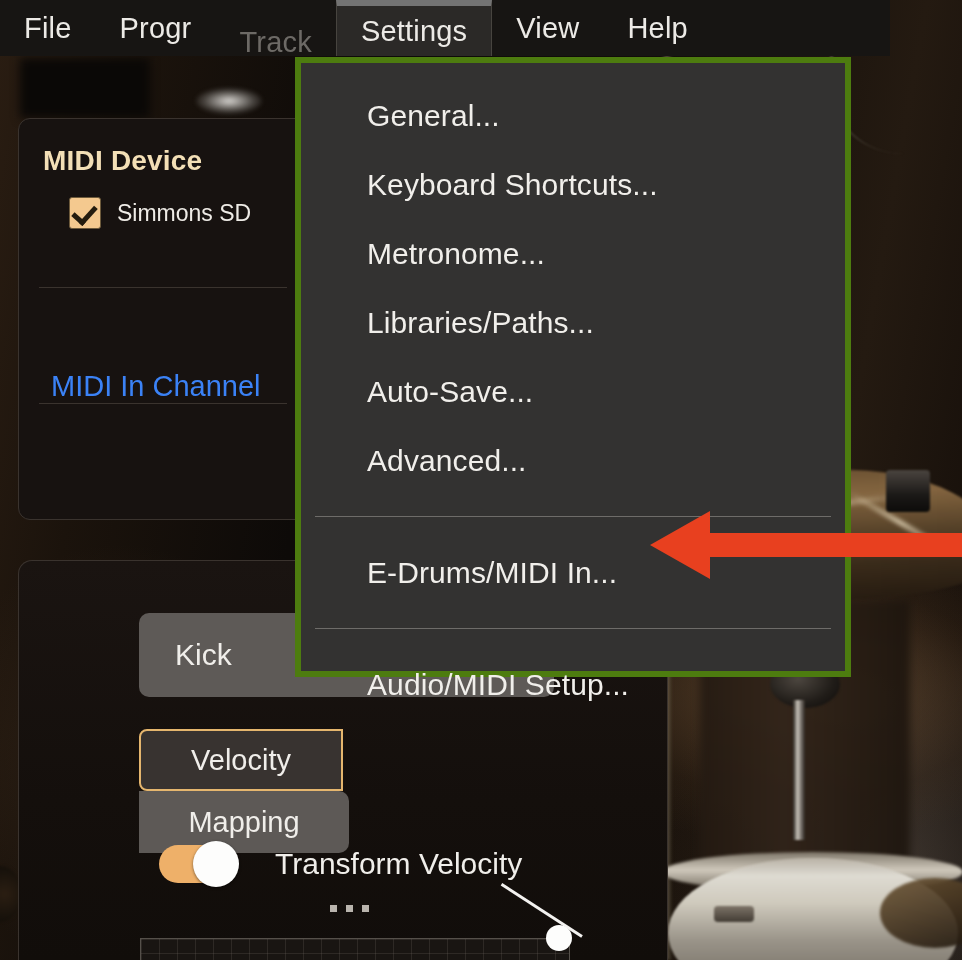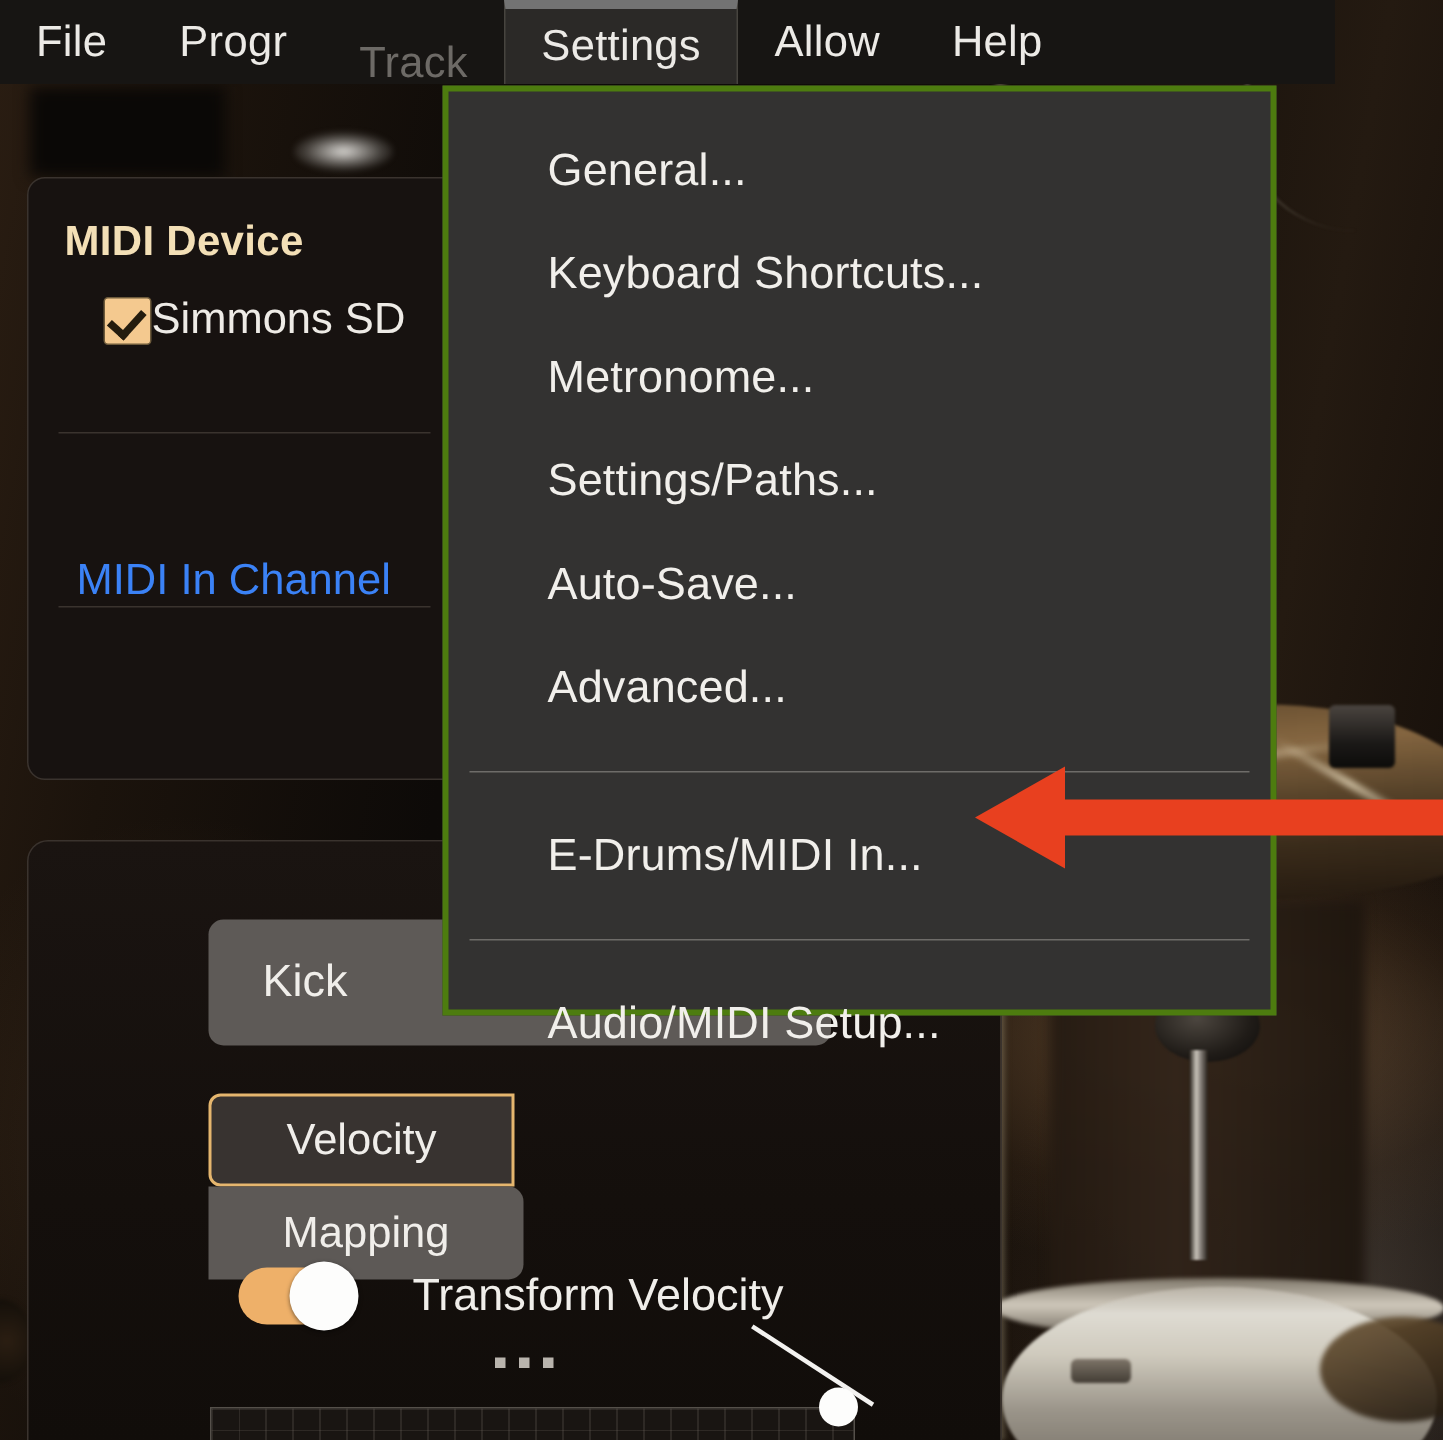--- a/index.html
+++ b/index.html
@@ -182,21 +182,21 @@
     border-right: 1px solid #47443f;
     border-top: 6px solid #737373;
   }
 
   
   .dropdown {
     position: absolute;
     left: 295px; top: 57px;
     width: 556px; height: 620px;
     background: #333231;
-    border: 4px solid #4d7c0f;
+    border: 6px solid #4d7c0f;
     box-sizing: border-box;
     z-index: 30;
   }
   .menu-item {
     height: 69px;
     display: flex;
     align-items: center;
     padding-left: 66px;
     color: #f1efeb;
     font-size: 30px;
@@ -250,21 +250,22 @@
     content: "";
     position: absolute;
     left: 7px; top: 3px;
     width: 10px; height: 18px;
     border: solid #241c0e;
     border-width: 0 5px 5px 0;
     transform: rotate(42deg);
   }
   .chk-label {
     color: #eeebe6;
-    font-size: 29px;
+    font-size: 23px;
+    margin-left: 16px;
     white-space: nowrap;
   }
   .row-sep {
     height: 1px;
     background: #3a332e;
     margin: 0 20px;
   }
   .panel-row {
     display: flex;
     align-items: flex-end;
@@ -478,40 +479,40 @@
     <div class="menu-btn">
         <span>Progr</span>
       </div>
     <div class="menu-btn disabled">
         <span>Track</span>
       </div>
     <div class="menu-btn open">
         <span>Settings</span>
       </div>
     <div class="menu-btn">
-        <span>Allow</span>
+        <span>View</span>
       </div>
     <div class="menu-btn">
         <span>Help</span>
       </div>
   </div>
 
   <div class="dropdown">
     <div class="pad-top"></div>
     <div class="menu-item">
         <span>General...</span>
       </div>
     <div class="menu-item">
         <span>Keyboard Shortcuts...</span>
       </div>
     <div class="menu-item">
         <span>Metronome...</span>
       </div>
     <div class="menu-item">
-        <span>Settings/Paths...</span>
+        <span>Libraries/Paths...</span>
       </div>
     <div class="menu-item">
         <span>Auto-Save...</span>
       </div>
     <div class="menu-item">
         <span>Advanced...</span>
       </div>
     <div class="pad-gap"></div>
     <div class="menu-sep"></div>
     <div class="pad-gap"></div>

